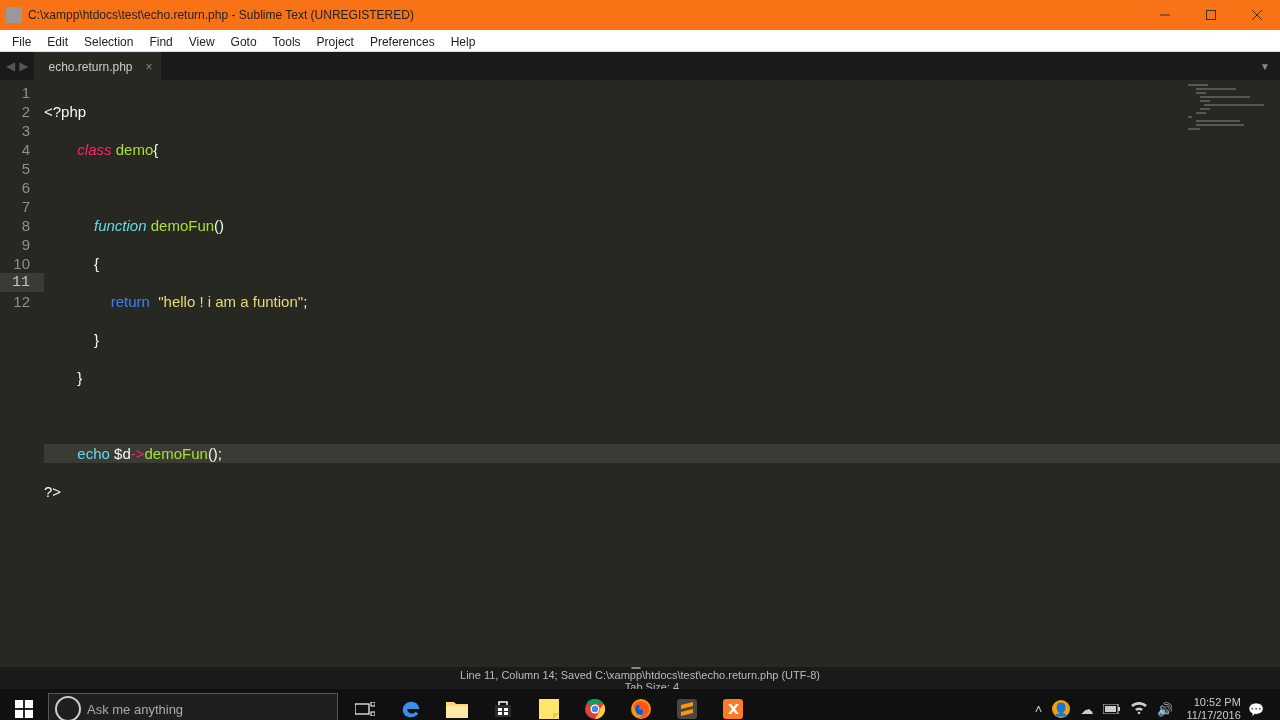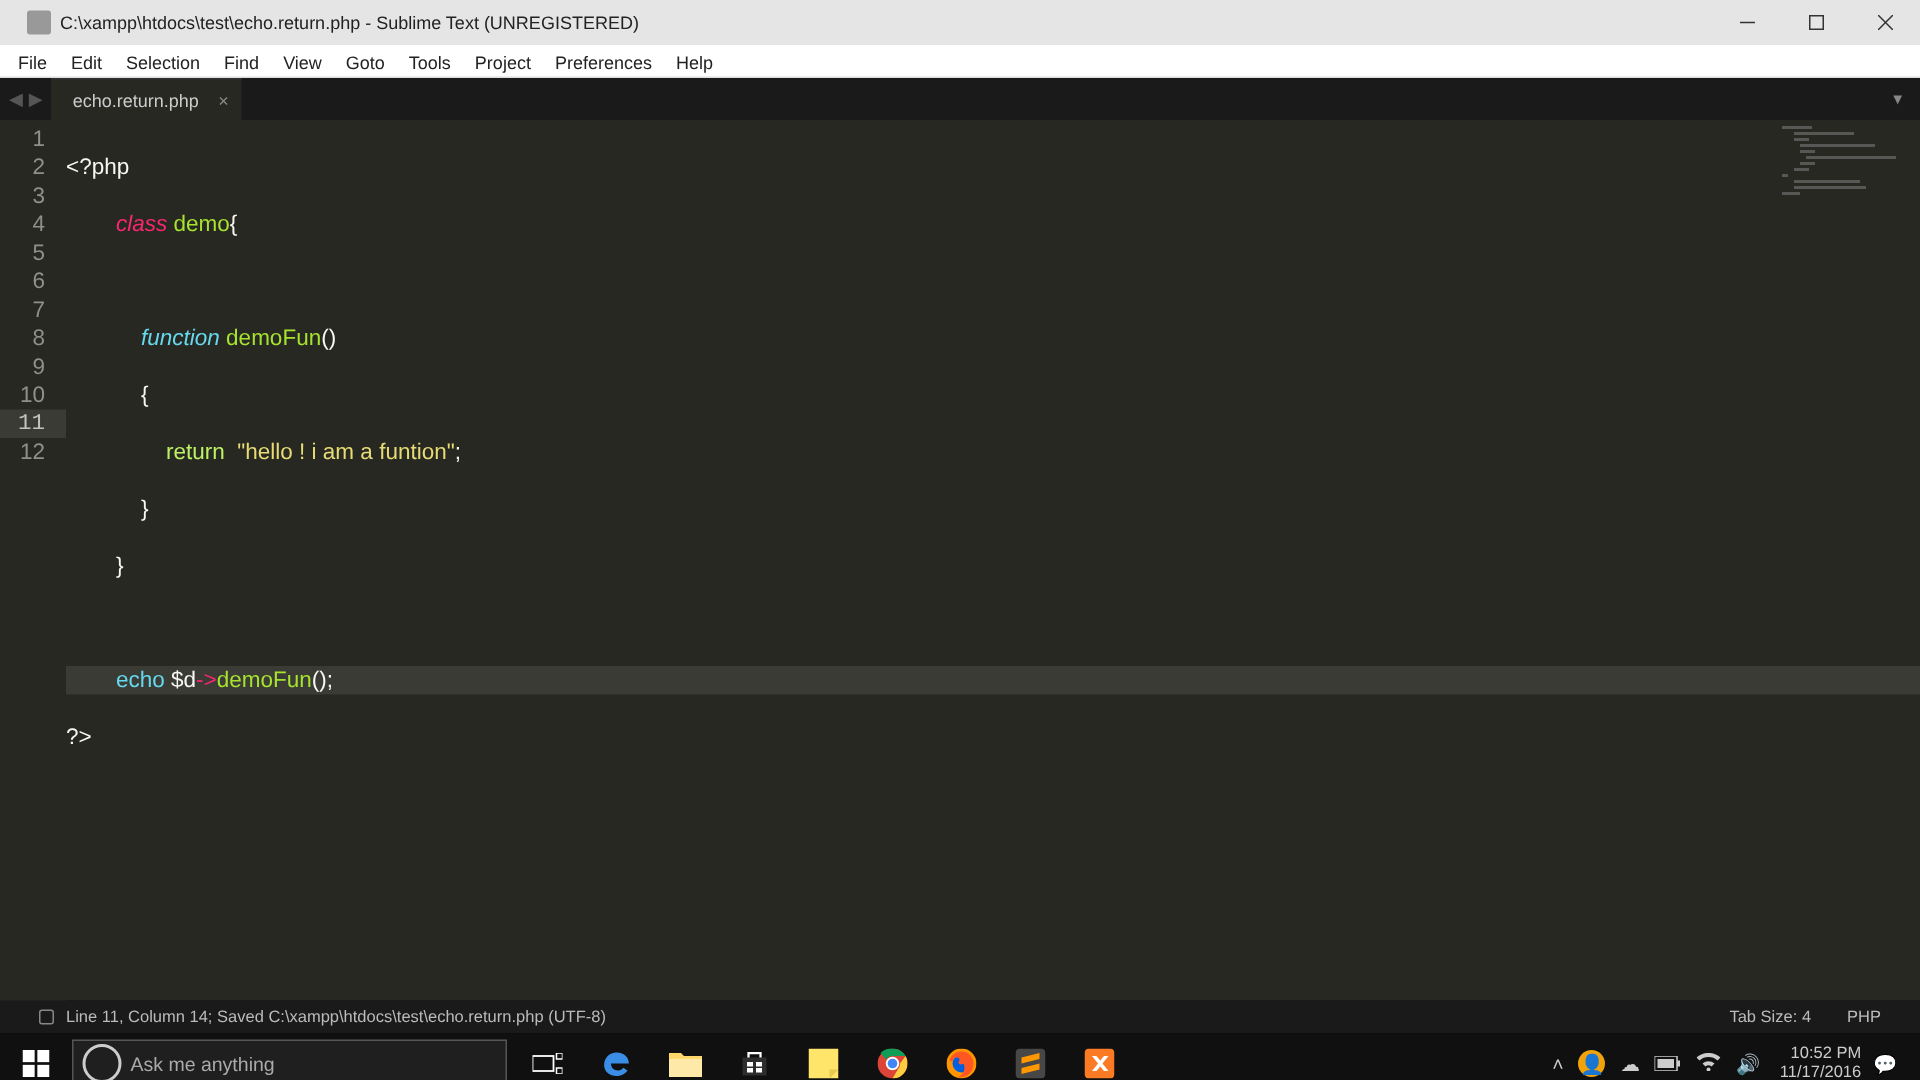--- a/index.html
+++ b/index.html
@@ -1,19 +1,19 @@
 <!DOCTYPE html>
 <html><head>
 <meta charset="utf-8">
 <style>
 * { margin: 0; padding: 0; box-sizing: border-box; font-family: "Segoe UI", Tahoma, sans-serif; }
 html, body { width: 1280px; height: 720px; overflow: hidden; background: #000; }
 
 
-.titlebar { height: 30px; background: #e5e5e5; display: flex; align-items: center; padding-left: 18px; }
+.titlebar { height: 30px; background: #f97316; display: flex; align-items: center; padding-left: 6px; }
 .titlebar .icon { width: 16px; height: 16px; background: #999; margin-right: 6px; border-radius: 2px; }
 .titlebar .title { font-size: 12px; color: #222; flex: 1; }
 .titlebar .win-btns { display: flex; height: 100%; }
 .titlebar .win-btn { width: 46px; display: flex; align-items: center; justify-content: center; font-size: 12px; color: #333; }
 .titlebar .win-btn svg { width: 10px; height: 10px; }
 
 
 .menubar { height: 22px; background: #fff; display: flex; align-items: flex-end; padding-left: 4px; border-bottom: 1px solid #ddd; }
 .menubar .menu-item { font-size: 12px; color: #222; padding: 2px 8px; }
 
@@ -28,35 +28,35 @@
 
 .editor { height: 587px; background: #272822; display: flex; font-family: Consolas, "Courier New", monospace; font-size: 15px; line-height: 19px; position: relative; }
 .gutter { width: 44px; background: #272822; color: #90908a; text-align: right; padding-top: 3px; padding-right: 14px; }
 .gutter .ln { height: 19px; }
 .gutter .ln.current { background: #3a3b34; color: #c2c3bd; margin-right: -14px; padding-right: 14px; width: calc(100% + 14px); font-family: Liberation Mono, monospace; }
 .code { flex: 1; padding-top: 3px; color: #f8f8f2; white-space: pre; position: relative; }
 .code .line { height: 19px; }
 .code .line.current { background: #3a3b34; }
 
 .tk-key { color: #f92672; font-style: italic; }
-.tk-key2 { color: #bef264; }
+.tk-key2 { color: #3b82f6; }
 .tk-class { color: #a6e22e; }
 .tk-func { color: #66d9ef; font-style: italic; }
 .tk-funcname { color: #a6e22e; }
 .tk-str { color: #e6db74; }
 .tk-var { color: #f8f8f2; }
 .tk-punct { color: #f8f8f2; }
 .tk-op { color: #f92672; }
 .tk-builtin { color: #66d9ef; }
 
 .minimap { position: absolute; right: 12px; top: 4px; width: 80px; height: 60px; pointer-events: none; opacity: 0.5; }
 .minimap .mm-line { height: 2px; margin-bottom: 2px; background: #888; }
 
 
-.statusbar { height: 22px; background: #1a1a1a; display: flex; align-items: center; padding: 0 26px; color: #bbb; font-size: 11px; }
+.statusbar { height: 22px; background: #1a1a1a; display: flex; align-items: center; padding: 0 10px; color: #bbb; font-size: 11px; flex-direction: column; }
 .statusbar .icon { width: 10px; height: 10px; border: 1px solid #888; border-radius: 2px; margin-right: 8px; }
 .statusbar .left { flex: 1; }
 .statusbar .cell { margin-left: 24px; }
 
 
 .taskbar { height: 40px; background: #101010; display: flex; align-items: center; position: relative; }
 .tb-btn { height: 100%; display: flex; align-items: center; justify-content: center; }
 .start { width: 48px; }
 .start svg { width: 18px; height: 18px; }
 .search-box { width: 290px; height: 32px; background: #1f1f1f; border: 1px solid #555; display: flex; align-items: center; margin-left: 0; }

